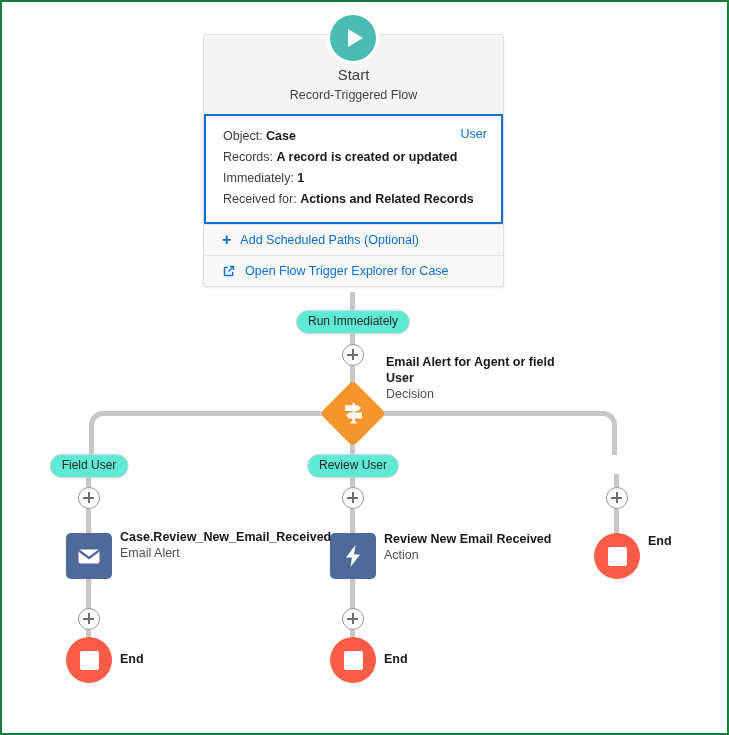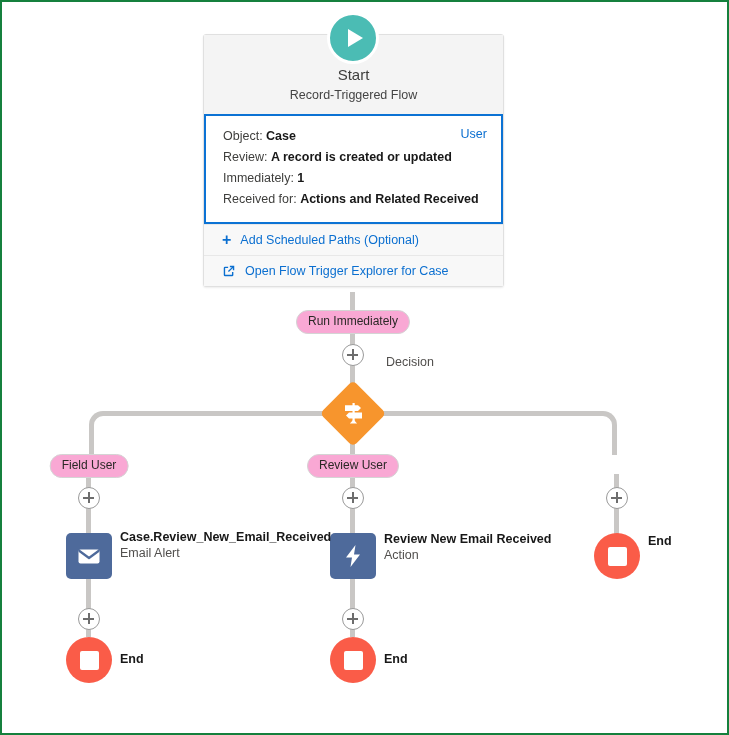--- a/index.html
+++ b/index.html
@@ -129,21 +129,21 @@
   .plus-glyph {
     font-size: 16px;
     color: #0b6fd0;
     line-height: 10px;
     font-weight: bold;
   }
 
   
   .pill {
     position: absolute;
-    background: #f9a8d4;
+    background: #5eead4;
     border: 1px solid #d4d4d4;
     border-radius: 12px;
     font-size: 12px;
     color: #2b2826;
     padding: 3px 11px 4px 11px;
     white-space: nowrap;
     box-sizing: border-box;
     z-index: 5;
     transform: translateX(-50%);
     text-align: right;
@@ -266,30 +266,30 @@
       <div class="start-sub">Record-Triggered Flow</div>
     </div>
 
     <div class="trigger-box">
       <span class="edit-link">User</span>
       <div class="trigger-line">
         <span>Object:</span>
         <b>Case</b>
       </div>
       <div class="trigger-line">
-        <span>Review:</span>
+        <span>Records:</span>
         <b>A record is created or updated</b>
       </div>
       <div class="trigger-line">
         <span>Immediately:</span>
         <b>1</b>
       </div>
       <div class="trigger-line">
         <span>Received for:</span>
-        <b>Actions and Related Received</b>
+        <b>Actions and Related Records</b>
       </div>
     </div>
 
     <div class="card-row">
       <span class="plus-glyph">+</span>
       <span>Add Scheduled Paths (Optional)</span>
     </div>
 
     <div class="card-row">
       <span style="display:inline-flex;">
@@ -311,20 +311,21 @@
       <svg width="28" height="28" viewBox="0 0 28 28" aria-hidden="true">
         <rect x="13" y="3" width="2.2" height="20" fill="#ffffff"></rect>
         <path d="M5.5 5.2 H18.5 L21.5 8.1 L18.5 11 H5.5 Z" fill="#ffffff"></path>
         <path d="M22.5 12.6 H9.5 L6.5 15.5 L9.5 18.4 H22.5 Z" fill="#ffffff"></path>
         <path d="M14 19.6 L17.6 23.6 H10.4 Z" fill="#ffffff"></path>
       </svg>
     </div>
   </div>
 
   <div class="node-label" style="left:384px; top:352px; width:190px;">
+    <div class="nl-title">Email Alert for Agent or field User</div>
     <div class="nl-sub">Decision</div>
   </div>
 
   <div class="branch-bracket left-cap" style="left:87px; top:409px; width:264px; height:44px;"></div>
 
   <div class="branch-bracket right-cap" style="left:351px; top:409px; width:264px; height:44px;"></div>
 
   <div class="conn-v" style="left:348px; top:412px; height:42px;"></div>
 
   <div class="pill" style="left:87px; top:452px;">Field User</div>

